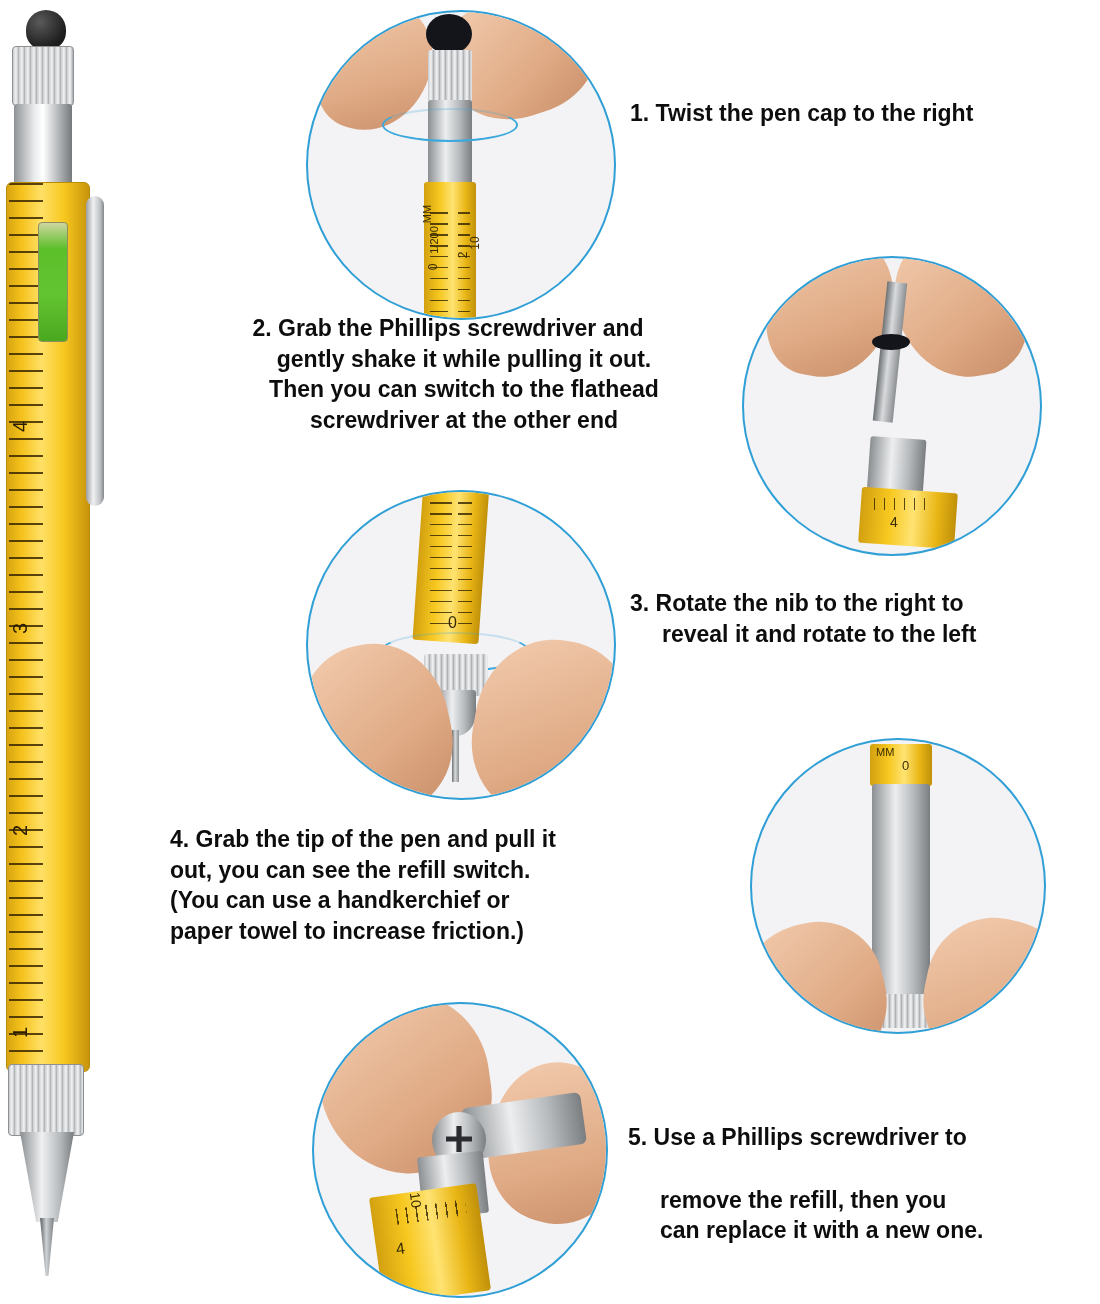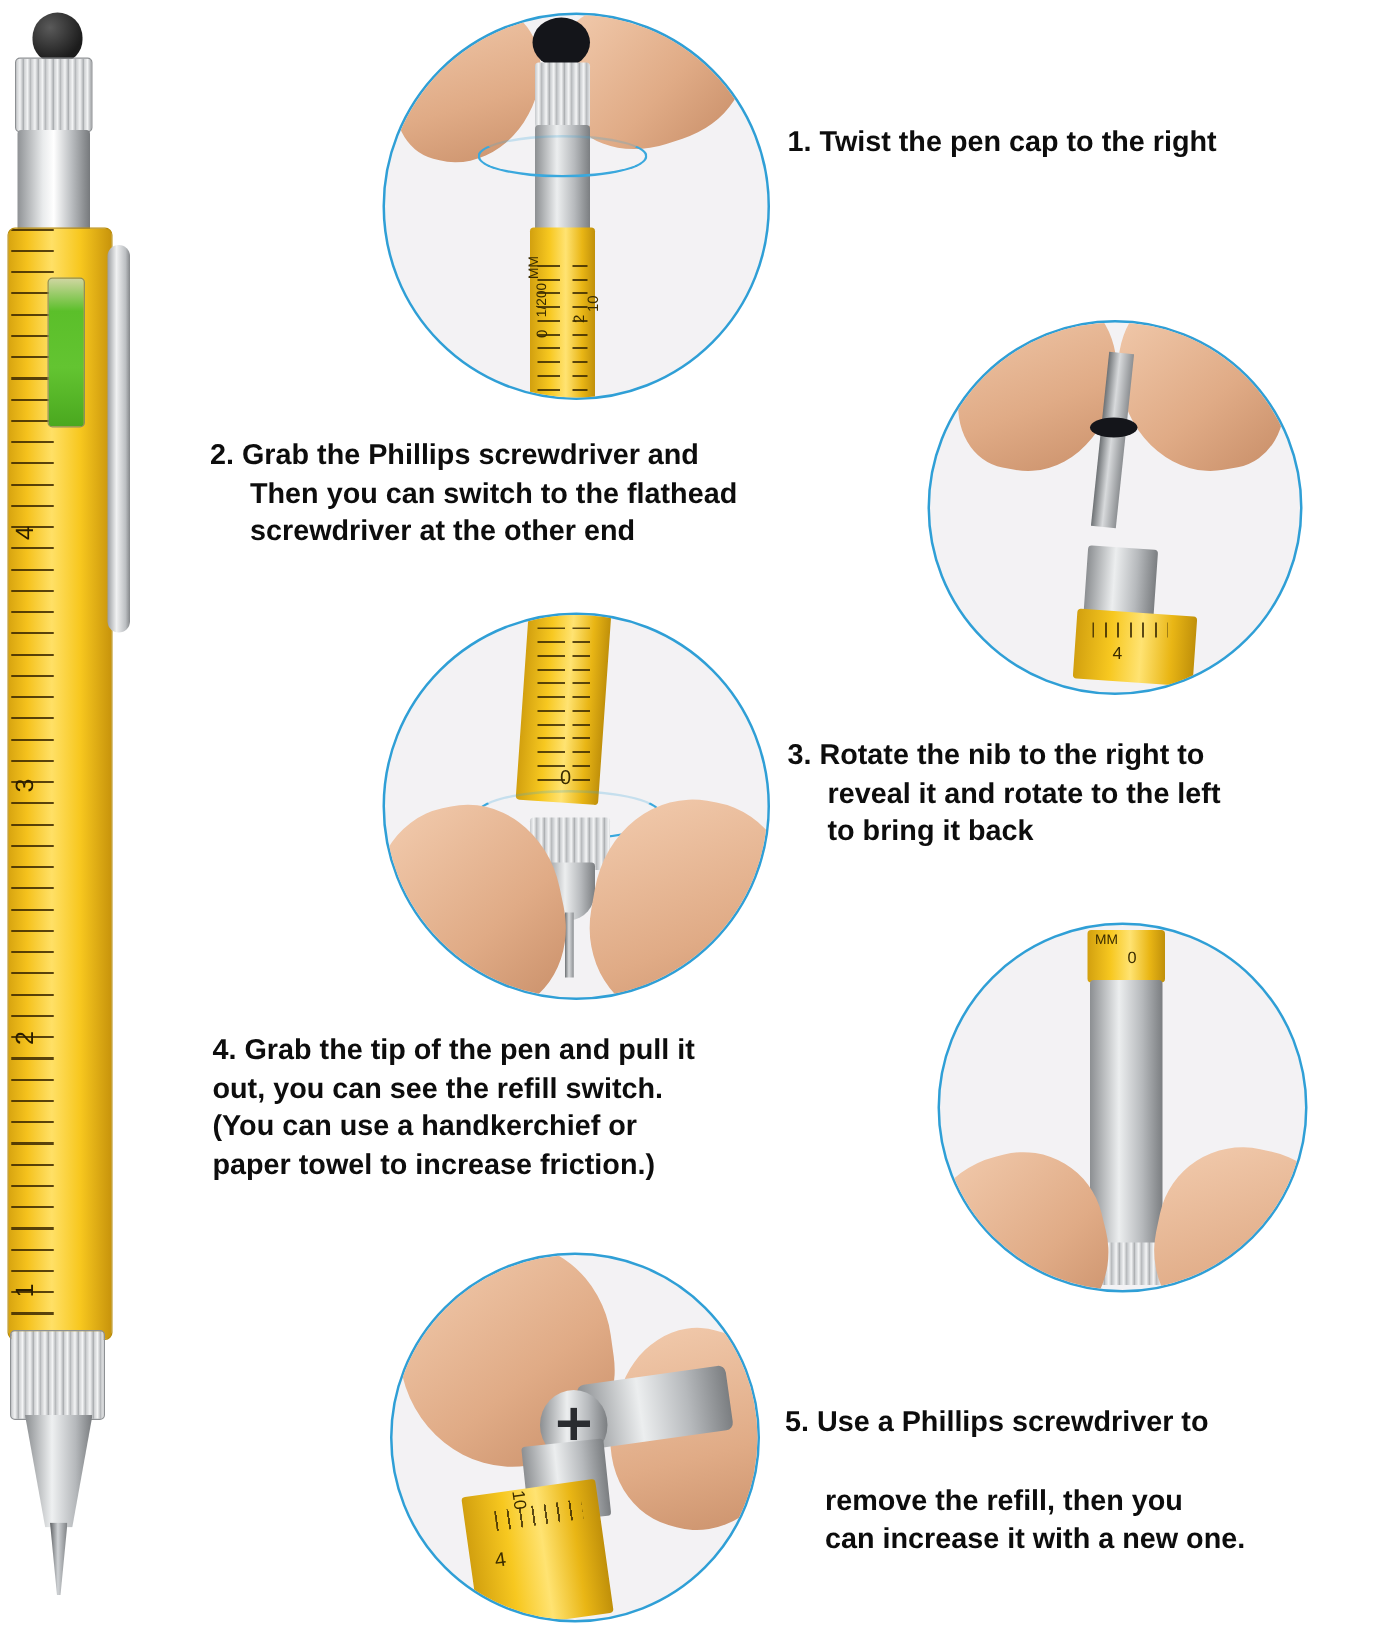--- a/index.html
+++ b/index.html
@@ -245,43 +245,43 @@
   <div class="hand" style="left:26px; top:-26px; width:122px; height:146px; border-radius:50% 50% 60% 40%; transform:rotate(10deg);"></div>
   <div class="hand" style="left:152px; top:-30px; width:128px; height:150px; border-radius:50% 50% 40% 60%; transform:rotate(-10deg);"></div>
   <div class="bit" style="left:136px; top:24px; width:20px; height:140px; transform:rotate(6deg);"></div>
   <div class="dark-ring" style="left:128px; top:76px; width:38px; height:16px;"></div>
   <div class="metal" style="left:124px; top:180px; width:56px; height:74px; transform:rotate(4deg);"></div>
   <div class="yellow" style="left:116px; top:232px; width:96px; height:56px; transform:rotate(4deg);"></div>
   <div class="ticks" style="left:130px; top:240px; width:60px; height:12px; background:repeating-linear-gradient(90deg, rgba(50,35,0,0.8) 0px, rgba(50,35,0,0.8) 1.5px, rgba(0,0,0,0) 1.5px, rgba(0,0,0,0) 10px);"></div>
   <div class="bubble-label" style="left:146px; top:256px; font-size:14px;">4</div>
 </div>
 
-<div class="step step-right" style="left:168px; top:348px; width:560px;">
+<div class="step step-right" style="left:168px; top:313px; width:560px;text-align:center;">
   <div>2. Grab the Phillips screwdriver and</div>
+  <div style="padding-left:32px;">gently shake it while pulling it out.</div>
   <div style="padding-left:32px;">Then you can switch to the flathead</div>
   <div style="padding-left:32px;">screwdriver at the other end</div>
 </div>
 
 <div class="bubble" style="left:306px; top:490px; width:310px; height:310px;">
   <div class="yellow" style="left:110px; top:-10px; width:66px; height:160px; transform:rotate(4deg);"></div>
   <div class="ticks" style="left:122px; top:10px; width:22px; height:130px;"></div>
   <div class="ticks" style="left:150px; top:10px; width:14px; height:130px;"></div>
   <div class="bubble-label" style="left:140px; top:122px; font-size:16px;">0</div>
   <div class="arrow-ellipse" style="left:72px; top:140px; width:150px; height:40px;"></div>
   <div class="knurl" style="left:116px; top:162px; width:64px; height:42px;"></div>
   <div class="metal" style="left:128px; top:198px; width:40px; height:46px; border-radius:3px 3px 50% 50%;"></div>
   <div class="bit" style="left:144px; top:238px; width:7px; height:52px;"></div>
   <div class="hand" style="left:-8px; top:152px; width:150px; height:170px; border-radius:50% 50% 45% 55%; transform:rotate(-12deg);"></div>
   <div class="hand" style="left:166px; top:148px; width:160px; height:178px; border-radius:50% 50% 55% 45%; transform:rotate(10deg);"></div>
 </div>
 
 <div class="step step-right" style="left:630px; top:588px; width:460px;">
   <div>3. Rotate the nib to the right to</div>
   <div style="padding-left:32px;">reveal it and rotate to the left</div>
-  <div style="padding-left:32px;">to bring it back</div>
 </div>
 
 <div class="bubble" style="left:750px; top:738px; width:296px; height:296px;">
   <div class="yellow" style="left:118px; top:4px; width:62px; height:42px;"></div>
   <div class="bubble-label" style="left:124px; top:6px; font-size:11px;">MM</div>
   <div class="bubble-label" style="left:150px; top:18px; font-size:13px;">0</div>
   <div class="metal" style="left:120px; top:44px; width:58px; height:214px;"></div>
   <div class="knurl" style="left:114px; top:254px; width:72px; height:34px;"></div>
   <div class="hand" style="left:-16px; top:184px; width:150px; height:150px; border-radius:55% 45% 50% 50%; transform:rotate(-14deg);"></div>
   <div class="hand" style="left:172px; top:180px; width:158px; height:156px; border-radius:45% 55% 50% 50%; transform:rotate(12deg);"></div>
@@ -303,14 +303,14 @@
   <div class="metal" style="left:106px; top:150px; width:66px; height:62px; transform:rotate(-6deg);"></div>
   <div class="yellow" style="left:62px; top:186px; width:108px; height:108px; transform:rotate(-8deg);"></div>
   <div class="ticks" style="left:82px; top:200px; width:70px; height:16px; background:repeating-linear-gradient(90deg, rgba(50,35,0,0.8) 0px, rgba(50,35,0,0.8) 1.5px, rgba(0,0,0,0) 1.5px, rgba(0,0,0,0) 10px); transform:rotate(-8deg);"></div>
   <div class="bubble-label" style="left:94px; top:188px; font-size:14px; transform:rotate(82deg);">10</div>
   <div class="bubble-label" style="left:82px; top:236px; font-size:16px; transform:rotate(-8deg);">4</div>
 </div>
 
 <div class="step step-right" style="left:628px; top:1122px; width:470px;">
   <div>5. Use a Phillips screwdriver to</div>
   <div style="padding-left:32px;margin-top:32px;">remove the refill,   then you</div>
-  <div style="padding-left:32px;">can increase it with a new one.</div>
+  <div style="padding-left:32px;">can replace it with a new one.</div>
 </div>
 
 </body></html>

